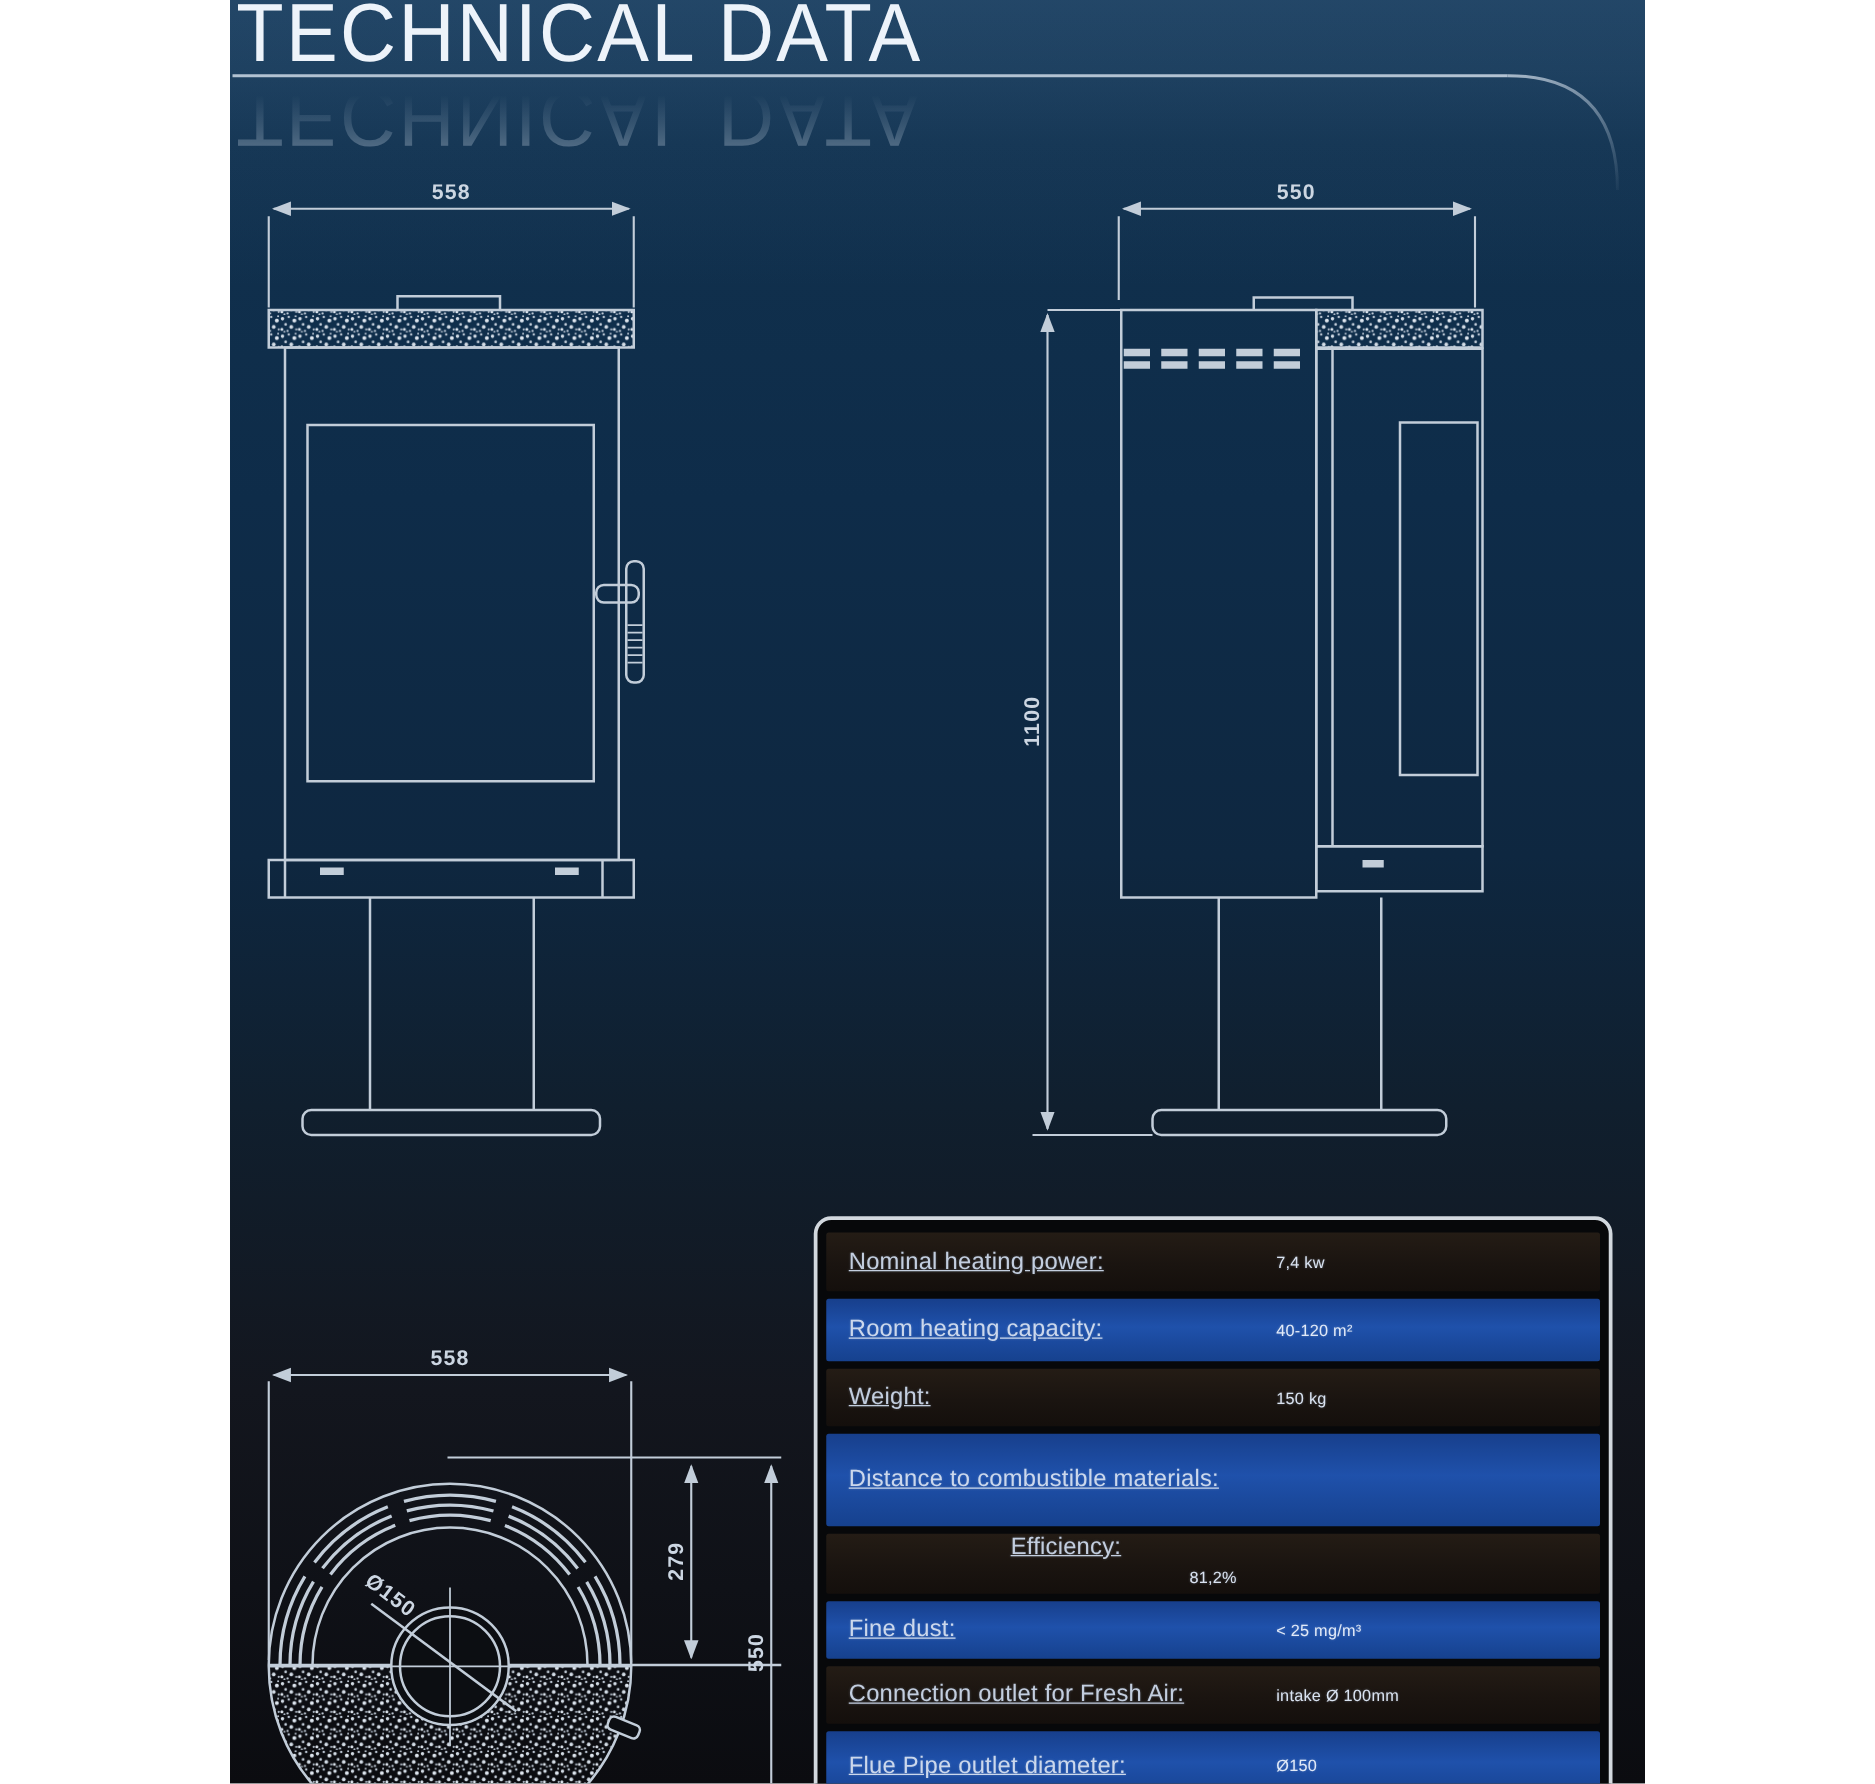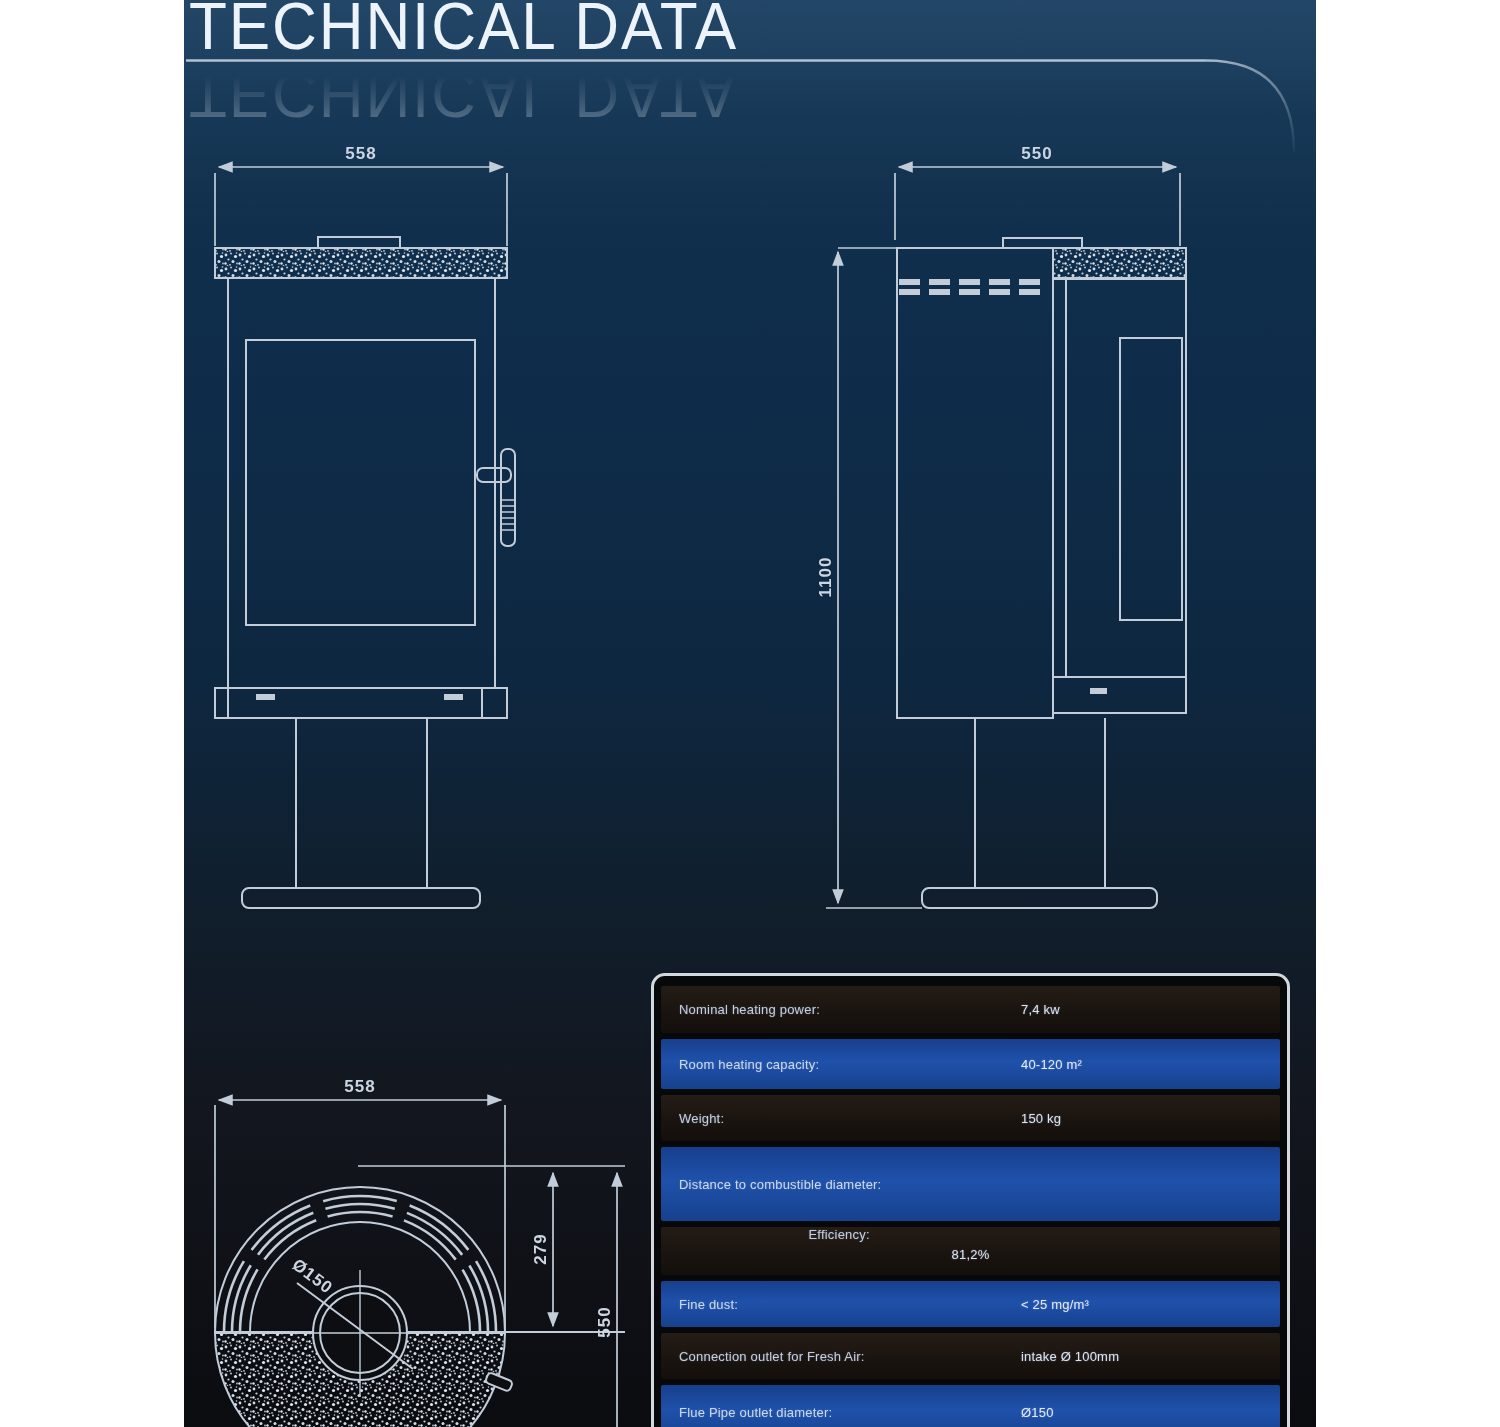--- a/index.html
+++ b/index.html
@@ -28,22 +28,22 @@
   #drawings text{font-family:"Liberation Sans",sans-serif;font-size:17px;font-weight:600;
     fill:#ccd6e2;letter-spacing:1px;}
 
   
   #spec-table{position:absolute;left:651px;top:973px;width:639px;height:480px;
     box-sizing:border-box;border:3px solid #d2d8de;border-radius:14px;
     background:#07080a;padding-top:10px;overflow:hidden;}
   .spec-row{display:flex;align-items:center;margin:0 7px 6px 7px;border-radius:2px;}
   .tone-dark{background:linear-gradient(180deg,#241c15 0%,#1a1410 55%,#140f0c 100%);}
   .tone-blue{background:linear-gradient(180deg,#173f8c 0%,#1f51ab 45%,#16418e 100%);}
-  .spec-label{width:342px;padding-left:18px;font-size:13px;letter-spacing:.2px;color:#c3cedf;
-    text-shadow:0 0 2px rgba(170,195,225,.35);}
+  .spec-label{width:342px;padding-left:18px;font-size:19px;letter-spacing:.2px;color:#c3cedf;
+    text-shadow:0 0 2px rgba(170,195,225,.35);text-decoration:underline;}
   .spec-value{flex:1;font-size:13px;letter-spacing:.2px;color:#dae3f1;white-space:pre-line;
     line-height:25px;text-shadow:0 0 2px rgba(190,210,235,.4);}
   .tone-blue .spec-label{color:#ccd8ec;}
   .tone-blue .spec-value{color:#e2eaf8;}
   .h46{height:47px;} .h50{height:50px;} .h45{height:46px;} .h74{height:74px;}
   .h48{height:48px;flex-direction:column;} .h55{height:55px;}
 </style>
 </head>
 <body>
 
@@ -174,21 +174,21 @@
     </div>
     <div class="spec-row tone-blue h50">
       <div class="spec-label">Room heating capacity:</div>
       <div class="spec-value">40-120 m²</div>
     </div>
     <div class="spec-row tone-dark h45">
       <div class="spec-label">Weight:</div>
       <div class="spec-value">150 kg</div>
     </div>
     <div class="spec-row tone-blue h74">
-      <div class="spec-label">Distance to combustible diameter:</div>
+      <div class="spec-label">Distance to combustible materials:</div>
     </div>
     <div class="spec-row tone-dark h48">
       <div class="spec-label">Efficiency:</div>
       <div class="spec-value">81,2%</div>
     </div>
     <div class="spec-row tone-blue h45">
       <div class="spec-label">Fine dust:</div>
       <div class="spec-value">&lt; 25 mg/m³</div>
     </div>
     <div class="spec-row tone-dark h45">

